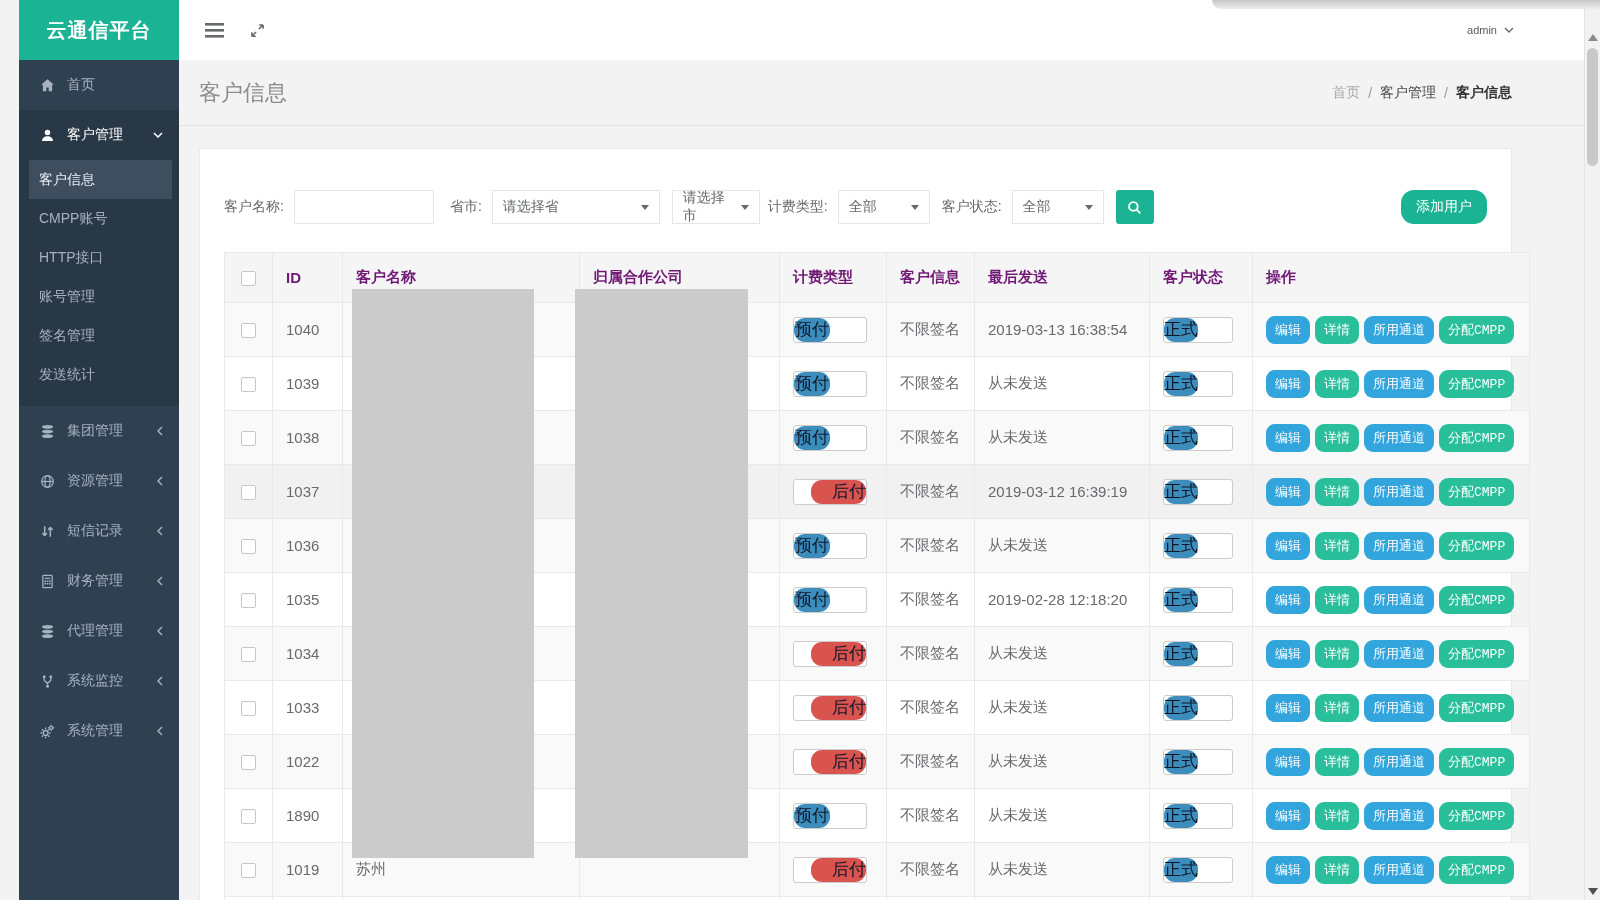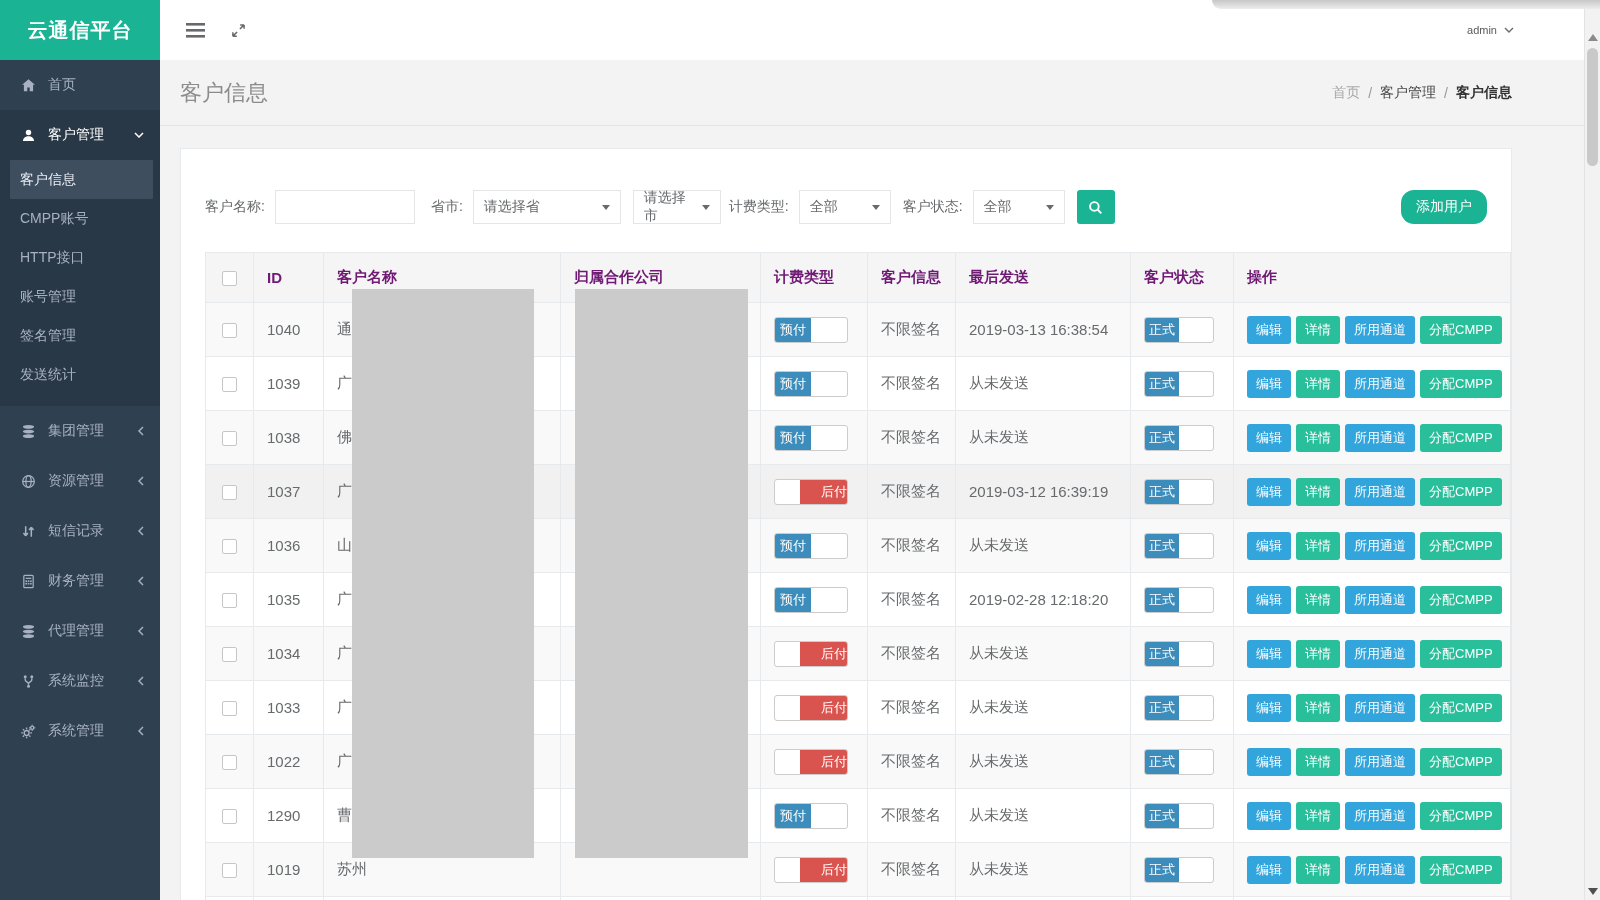--- a/index.html
+++ b/index.html
@@ -4,21 +4,21 @@
 <style>
   * { box-sizing: border-box; margin: 0; padding: 0; }
   html,body { width:1600px; height:900px; overflow:hidden; }
   body {
     font-family: "Liberation Sans", "DejaVu Sans", sans-serif;
     background:#f3f3f4; position:relative;
   }
   .app { display:flex; width:1600px; height:900px; background:#f3f3f4; }
 
   
-  .sidebar { width:160px; flex:none; background:var(--sidebar-bg); display:flex; flex-direction:column; }
+  .sidebar { width:160px; flex:none; background:var(--sidebar-bg); display:flex; flex-direction:column;margin-left:19px; }
   .logo { height:60px; background:var(--accent); color:#fff; font-size:20px; font-weight:bold;
           display:flex; align-items:center; justify-content:center; letter-spacing:1px; flex:none; }
   .nav-item { height:50px; display:flex; align-items:center; padding:0 16px 0 20px;
               color:var(--sidebar-text); font-size:14px; cursor:pointer; flex:none; }
   .nav-item .icon { width:16px; height:16px; margin-right:12px; display:inline-flex; align-items:center; justify-content:center; }
   .nav-item .icon svg { width:15px; height:15px; }
   .nav-item .chev { margin-left:auto; display:inline-flex; }
   .nav-item.parent { color:#ffffff; }
   .group { background:var(--sidebar-sub-bg); padding-bottom:12px; }
   .sub-item { height:39px; display:flex; align-items:center; margin:0 7px 0 10px; padding-left:10px;
@@ -46,21 +46,21 @@
            padding:17px 24px 24px; }
 
   
   .filters { display:flex; align-items:center; font-size:14px; color:#676a6c; position:relative;margin-top:24px; }
   .filters label { margin-right:10px; white-space:nowrap; }
   .f-input { width:140px; height:34px; border:1px solid #e5e6e7; margin-right:16px;
              padding:0 8px; font-size:14px; color:#676a6c; outline:none; }
   .select { height:34px; border:1px solid #e5e6e7; display:flex; align-items:center;
             padding:0 10px; margin-right:12px; color:#676a6c; background:#fff;
             justify-content:space-between; cursor:pointer; font-size:14px; }
-  .w150 { width:148px; } .w88 { width:88px; margin-right:8px; } .w90 { width:92px; }
+  .w150 { width:168px; } .w88 { width:88px; margin-right:8px; } .w90 { width:92px; }
   .tri { width:0; height:0; border-left:4px solid transparent; border-right:4px solid transparent;
          border-top:5px solid #676a6c; margin-left:8px; flex:none; }
   .search-btn { width:38px; height:34px; background:var(--accent); border:none; border-radius:3px;
                 display:inline-flex; align-items:center; justify-content:center; cursor:pointer; }
   .add-btn { position:absolute; right:0; top:0; height:34px; padding:0 15px;
              background:var(--accent); color:#fff; border:none; border-radius:13px;
              font-size:14px; cursor:pointer; }
 
   
   table { margin-top:28px; width:100%; border-collapse:collapse; font-size:15px; color:#676a6c; table-layout:fixed; }
@@ -69,27 +69,27 @@
   td { height:54px; padding:0 13px; border:1px solid #e7eaec; white-space:nowrap; overflow:hidden; }
   tbody tr:nth-child(odd) { background:#f9f9f9; }
   tbody tr.hover { background:#f1f1f2; }
   .c-cb { text-align:center; padding:0; }
   .cb { display:inline-block; width:15px; height:15px; border:1px solid #c6c6c6;
         border-radius:2px; background:#fff; vertical-align:middle; cursor:pointer; }
 
   .toggle { display:inline-flex; width:74px; height:26px; border:1px solid #cccccc;
             border-radius:3px; overflow:hidden; background:#fff; cursor:pointer; vertical-align:middle; }
   .toggle .half { flex:1; display:flex; align-items:center; justify-content:center;
-                  font-size:13px; color:#ffffff; }
+                  font-size:17px; color:#0f172a;border-radius:11px; }
   .toggle .blue { background:var(--toggle-blue); }
   .toggle .red { background:var(--toggle-red);padding-left:21px; }
   .toggle.status { width:70px; }
 
-  .abtn { display:inline-block; padding:5px 9px; border-radius:3px; color:#fff;
-          font-size:13px; margin-right:5px; cursor:pointer; white-space:nowrap; }
+  .abtn { display:inline-block; padding:5px 9px; border-radius:9px; color:#fff;
+          font-size:13px; margin-right:5px; cursor:pointer; white-space:nowrap;font-family:Liberation Mono, monospace; }
   .abtn.blue { background:var(--btn-blue); }
   .abtn.teal { background:var(--btn-teal); }
 
   
   .redact { position:absolute; background:var(--redaction); z-index:5; }
   .r1 { left:352px; top:289px; width:182px; height:569px; }
   .r2 { left:575px; top:289px; width:173px; height:569px; }
   .top-overlay { position:absolute; left:1212px; top:0; width:388px; height:9px;
                  background:linear-gradient(180deg,#c7c7c7,#ededed); border-bottom-left-radius:9px; z-index:9; }
 
@@ -500,21 +500,21 @@
               <td>不限签名</td>
               <td>从未发送</td>
               <td><div class="toggle status">
                   <span class="half blue">正式</span>
                   <span class="half"></span>
                 </div></td>
               <td><span class="abtn blue">编辑</span><span class="abtn teal">详情</span><span class="abtn blue">所用通道</span><span class="abtn teal">分配CMPP</span></td>
             </tr>
             <tr>
               <td class="c-cb"><span class="cb"></span></td>
-              <td>1290</td>
+              <td>1890</td>
               <td>曹县</td>
               <td></td>
               <td><div class="toggle">
                   <span class="half blue">预付</span>
                   <span class="half"></span>
                 </div></td>
               <td>不限签名</td>
               <td>从未发送</td>
               <td><div class="toggle status">
                   <span class="half blue">正式</span>

